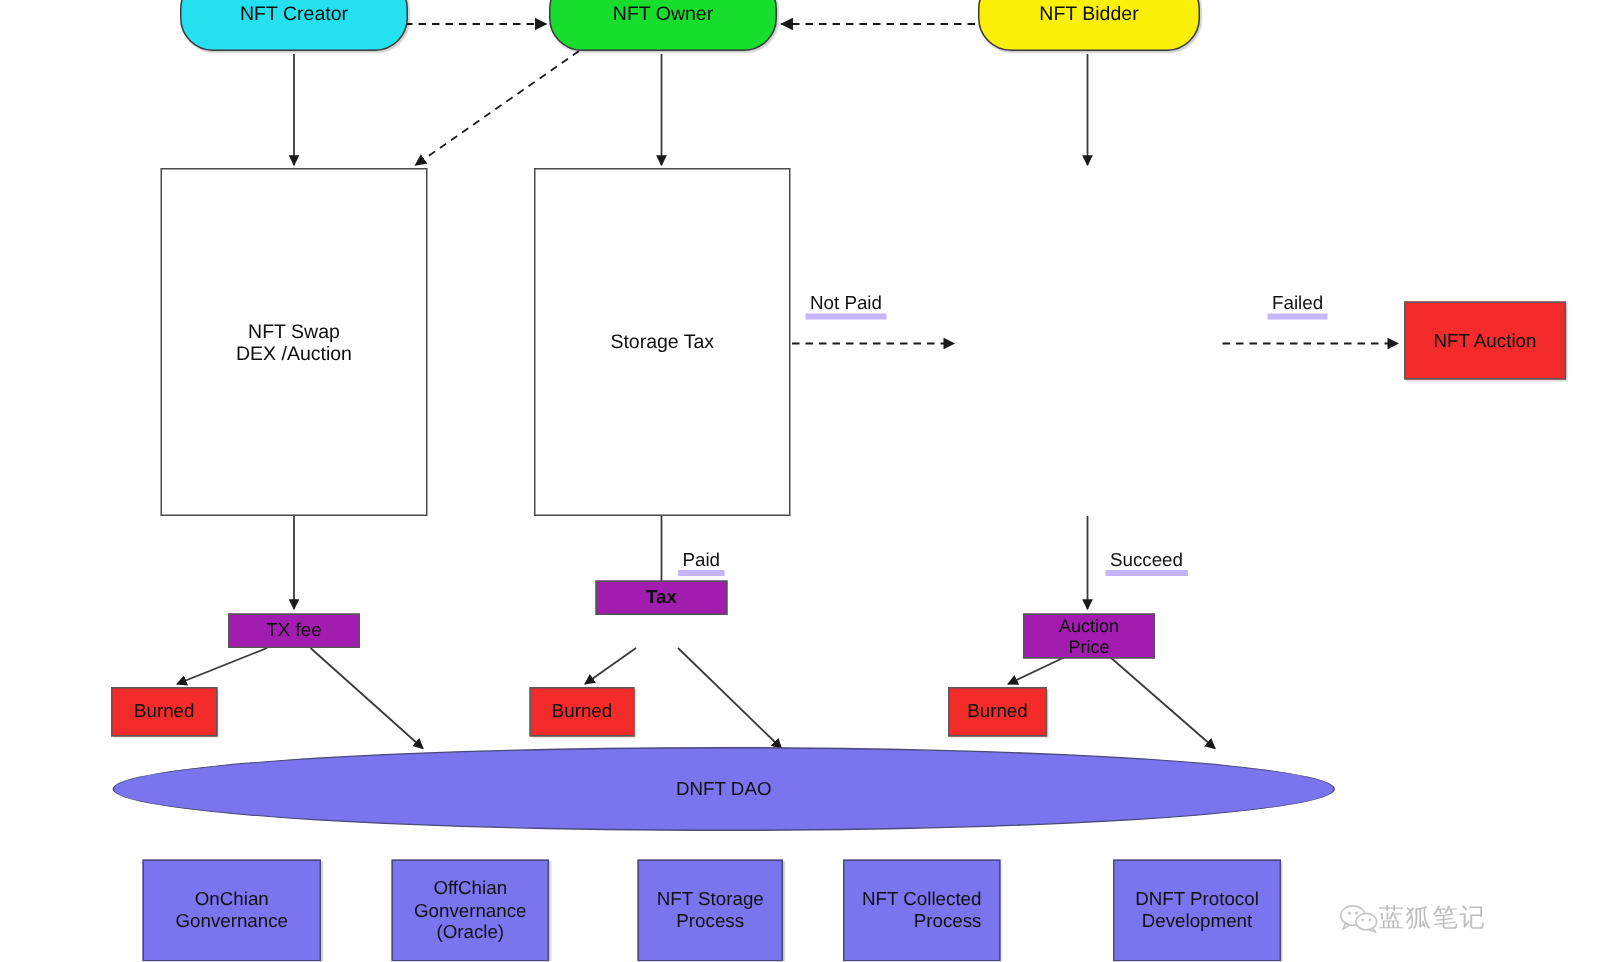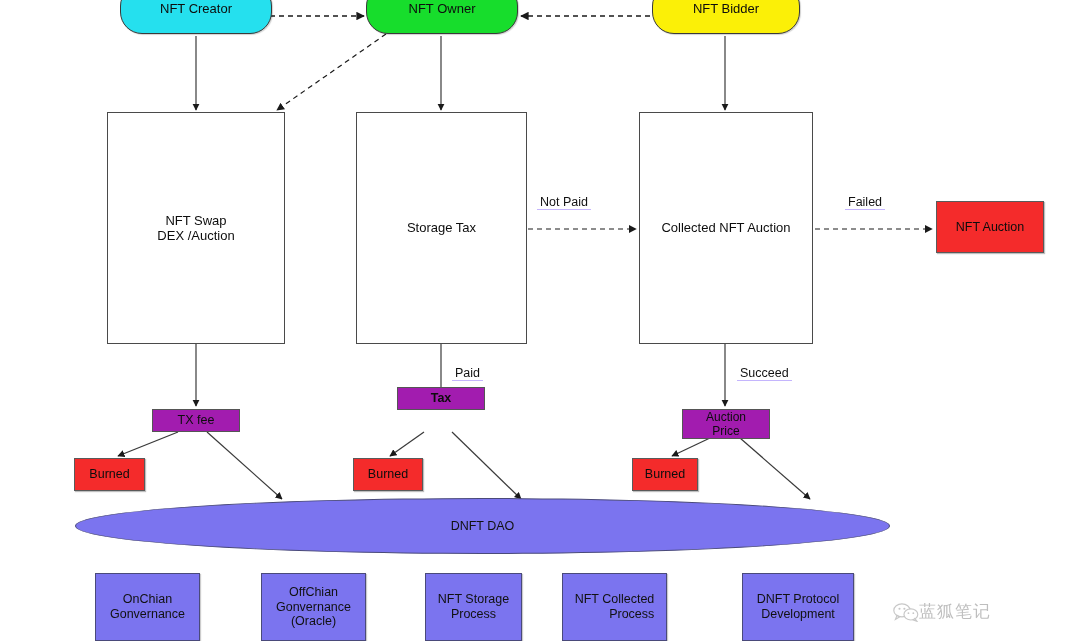--- a/index.html
+++ b/index.html
@@ -77,21 +77,21 @@
     color: #111;
     box-shadow: 1px 1px 1px rgba(0,0,0,0.2);
   }
   .edge-label {
     position: absolute;
     font-size: 12.5px;
     color: #111;
     background: transparent;
     padding: 0 3px;
     white-space: nowrap;
-    border-bottom: 1px solid #c4b5fd;
+    border-bottom: 4px solid #c4b5fd;
   }
   .watermark {
     position: absolute;
     display: flex;
     align-items: center;
     gap: 0;
     opacity: 0.55;
   }
   .wm-text {
     font-size: 17px;
@@ -160,23 +160,20 @@
 
   <div class="node process" style="left:107px; top:112px; width:178px; height:232px;">
     <span>NFT Swap
 DEX /Auction</span>
   </div>
 
   <div class="node process" style="left:356px; top:112px; width:171px; height:232px;">
     <span>Storage Tax</span>
   </div>
 
-  <div class="node process" style="left:639px; top:112px; width:174px; height:232px;">
-    <span>Collected NFT Auction</span>
-  </div>
 
   <div class="node burn" style="left:936px; top:201px; width:108px; height:52px;">
     <span>NFT Auction</span>
   </div>
 
   <div class="edge-label" style="left:537px; top:195px;">
     <span>Not Paid</span>
   </div>
   <div class="edge-label" style="left:845px; top:195px;">
     <span>Failed</span>
@@ -210,21 +207,21 @@
   </div>
 
   <div class="node burn" style="left:632px; top:458px; width:66px; height:33px;">
     <span>Burned</span>
   </div>
 
   <div class="dao-ellipse" style="left:75px; top:498px; width:813px; height:54px;">
     <span>DNFT DAO</span>
   </div>
 
-  <div class="node dao-child" style="left:95px; top:573px; width:105px; height:68px;">
+  <div class="node dao-child" style="left:95px; top:573px; width:119px; height:68px;">
     <span>OnChian
 Gonvernance</span>
   </div>
 
   <div class="node dao-child" style="left:261px; top:573px; width:105px; height:68px;">
     <span>OffChian
 Gonvernance
 (Oracle)</span>
   </div>
 

